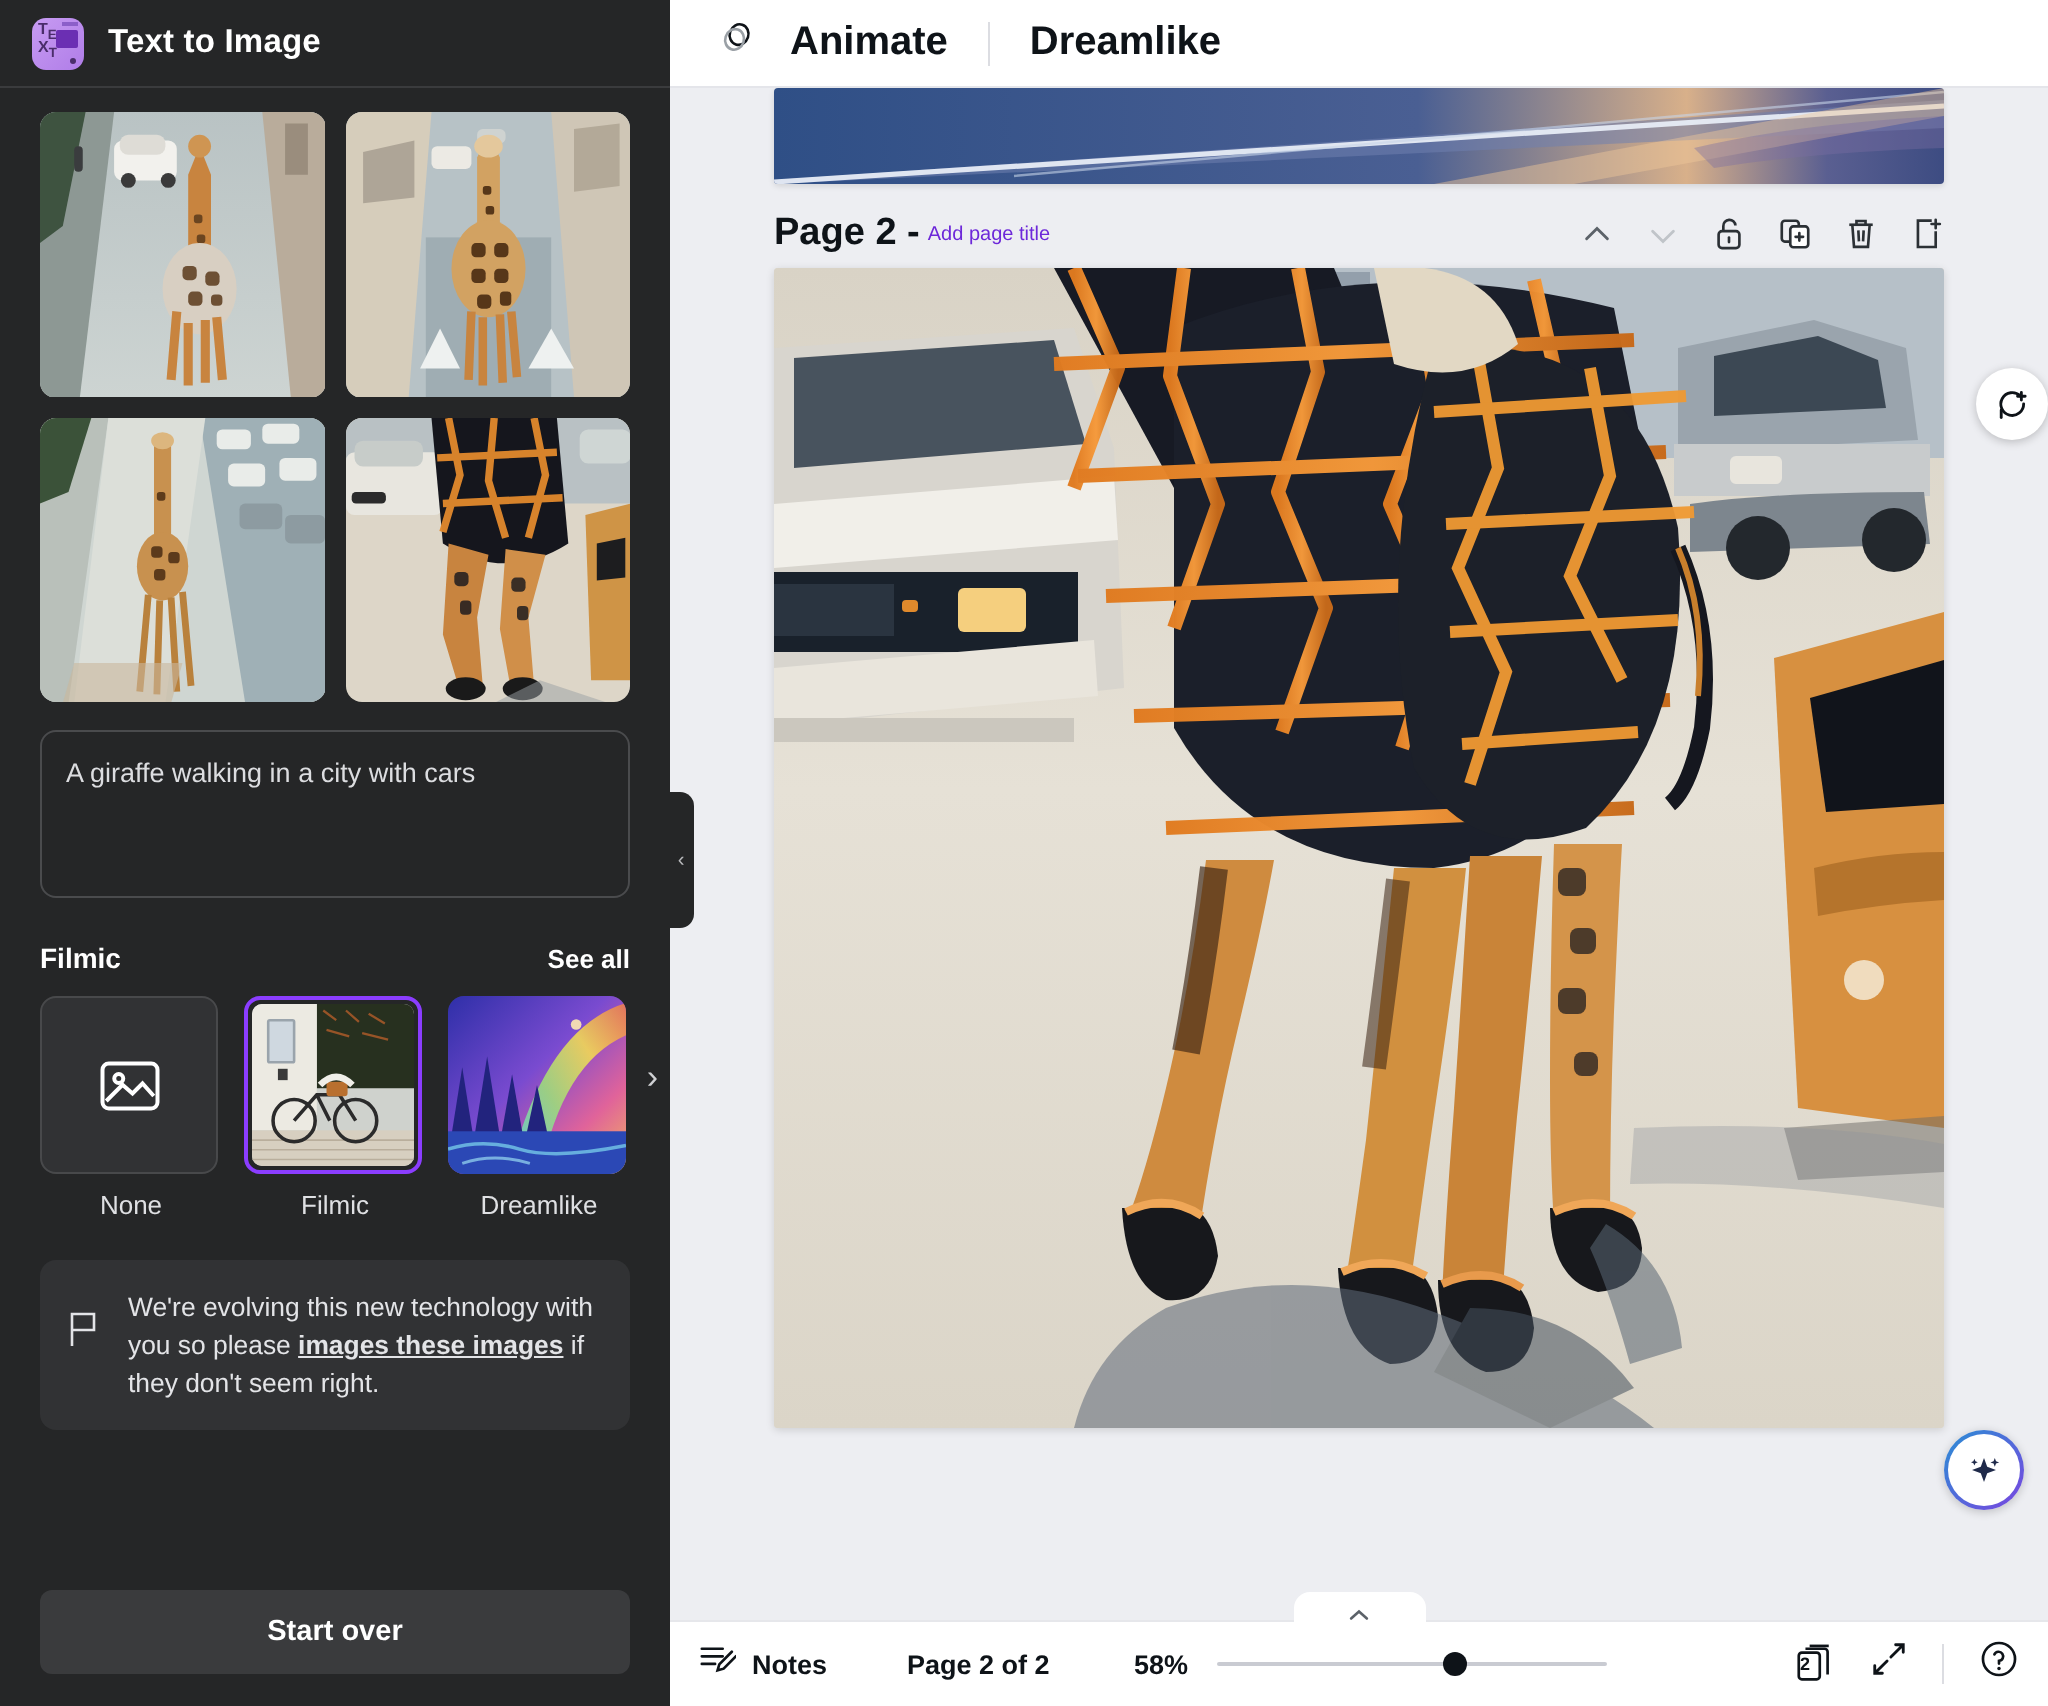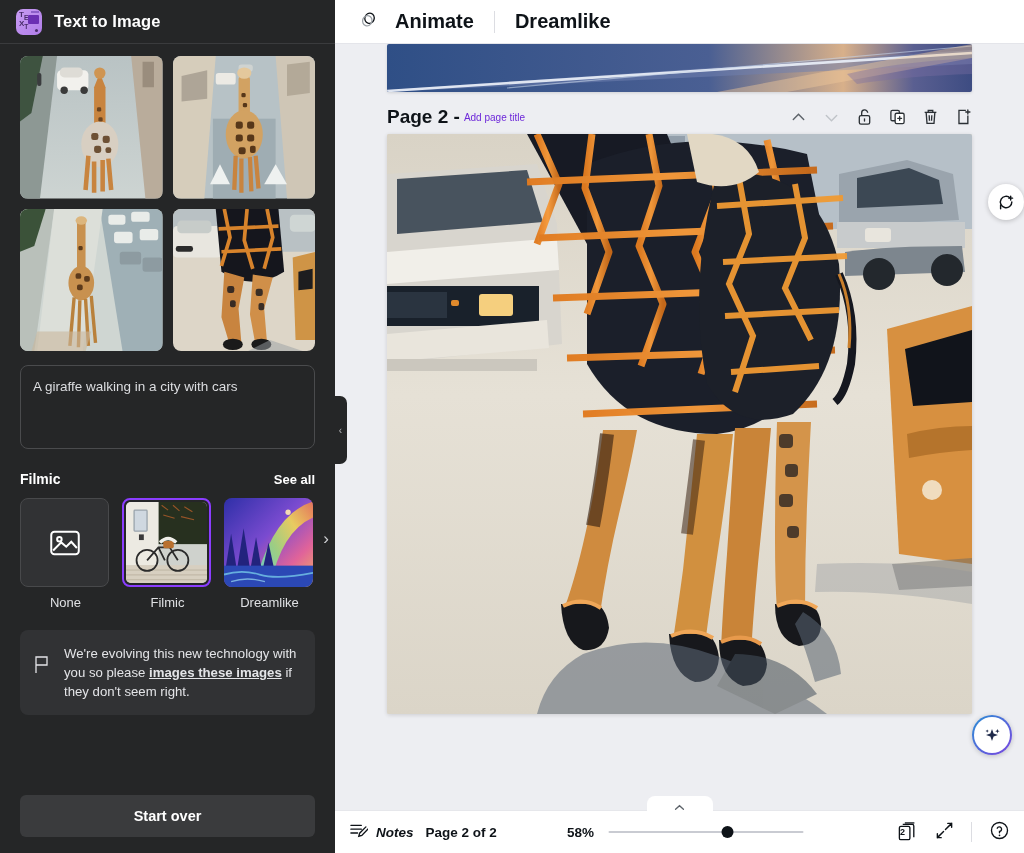--- a/index.html
+++ b/index.html
@@ -199,22 +199,22 @@
     width: 100%; height: 100%; border-radius: 50%; background: #fff;
     display: flex; align-items: center; justify-content: center;
   }
 
   .statusbar {
     height: 43px; flex: 0 0 43px; background: #fff;
     display: flex; align-items: center; padding: 0 14px;
     border-top: 1px solid #e6e7eb; position: relative;
   }
   .sb-group { display: flex; align-items: center; gap: 8px; cursor: pointer; }
-  .sb-text { font-size: 13.5px; font-weight: 600; color: #0e1318; font-style: italic; }
-  .sb-pageof { font-size: 13.5px; font-weight: 600; color: #0e1318; margin-left: 12px; }
+  .sb-text { font-size: 13.5px; font-weight: 600; color: #0e1318; }
+  .sb-pageof { font-size: 13.5px; font-weight: 600; color: #0e1318; margin-left: 40px; }
   .zoom-wrap { position: absolute; left: 50%; transform: translateX(-50%); display:flex; align-items:center; gap: 14px; }
   .zoom-val { font-size: 13.5px; font-weight: 700; color: #0e1318; width: 38px; text-align:right;}
   .slider { width: 195px; height: 12px; position: relative; cursor: pointer; }
   .slider .track { position: absolute; top: 5px; left:0; right:0; height: 2px; background: #c9cbd2; border-radius:1px; }
   .slider .knob { position: absolute; top: 0; left: 113px; width: 12px; height: 12px; border-radius: 50%; background: #0e1318; }
   .sb-right { margin-left: auto; display: flex; align-items: center; gap: 17px; }
   .sb-vsep { width: 1px; height: 20px; background: #dcdde2; }
 
   .collapse-tab {
     position: absolute; left: 50%; transform: translateX(-50%);

